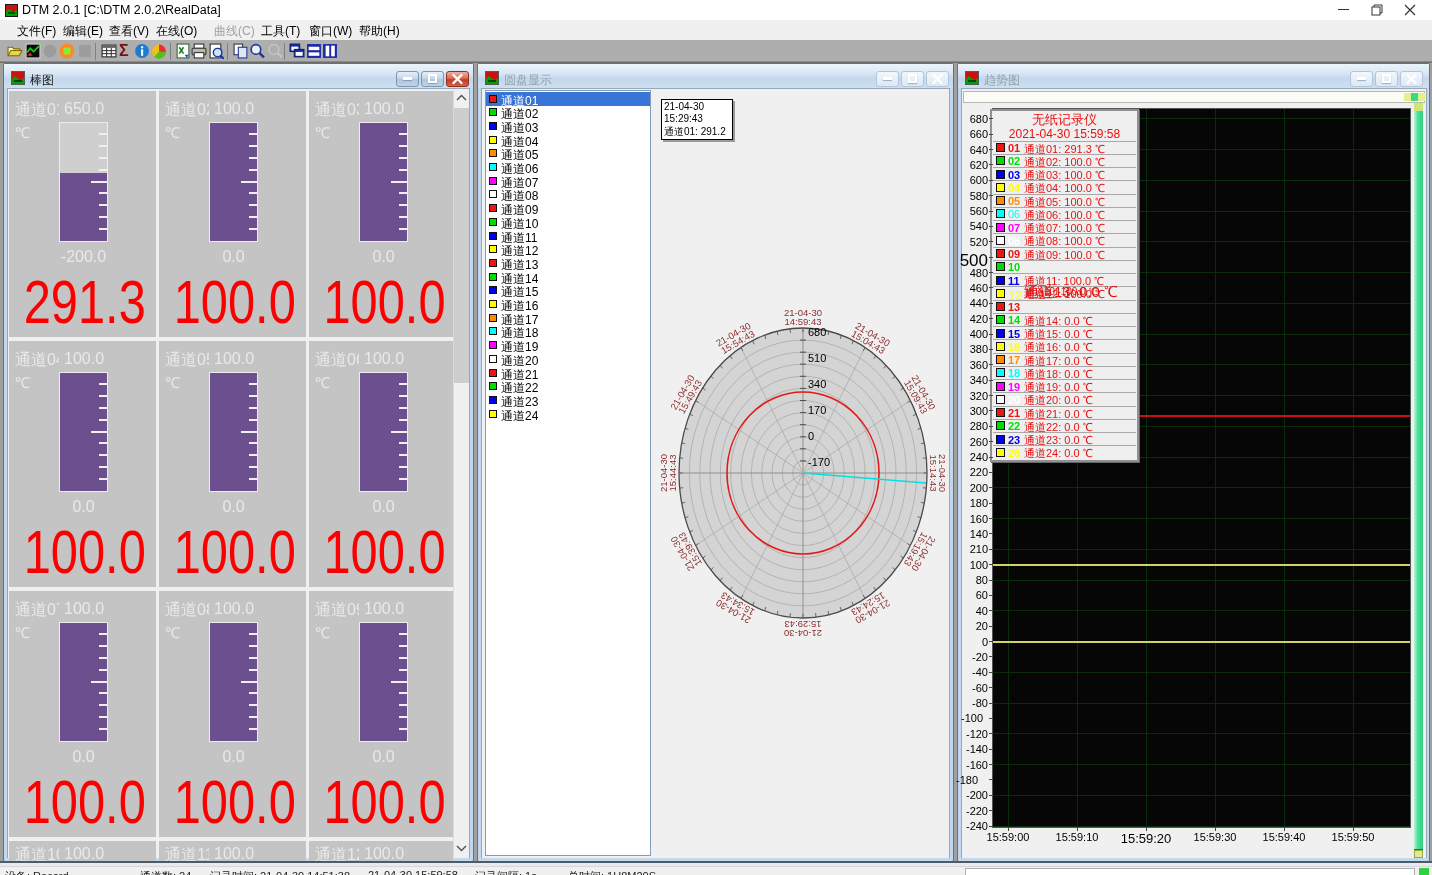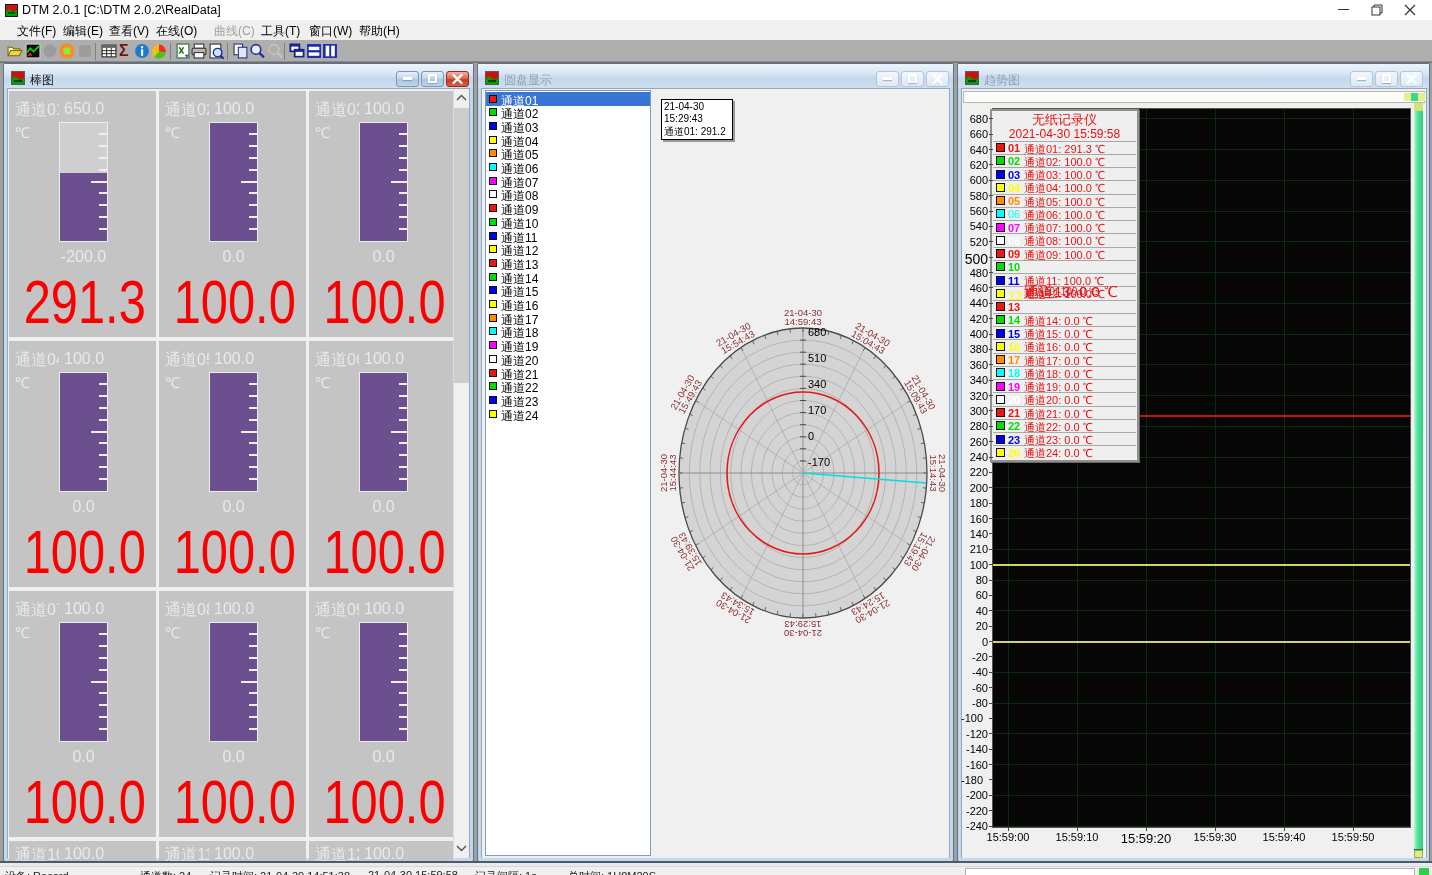--- a/index.html
+++ b/index.html
@@ -547,21 +547,21 @@
 <div style="position:absolute;left:1353px;top:109px;width:1px;height:718px;background:#0b2c0b;"></div>
 <div style="position:absolute;left:956px;top:112.8px;width:32px;height:12px;font-size:11px;color:#000;text-align:right;">680</div>
 <div style="position:absolute;left:956px;top:128.2px;width:32px;height:12px;font-size:11px;color:#000;text-align:right;">660</div>
 <div style="position:absolute;left:956px;top:143.5px;width:32px;height:12px;font-size:11px;color:#000;text-align:right;">640</div>
 <div style="position:absolute;left:956px;top:158.9px;width:32px;height:12px;font-size:11px;color:#000;text-align:right;">620</div>
 <div style="position:absolute;left:956px;top:174.3px;width:32px;height:12px;font-size:11px;color:#000;text-align:right;">600</div>
 <div style="position:absolute;left:956px;top:189.7px;width:32px;height:12px;font-size:11px;color:#000;text-align:right;">580</div>
 <div style="position:absolute;left:956px;top:205.0px;width:32px;height:12px;font-size:11px;color:#000;text-align:right;">560</div>
 <div style="position:absolute;left:956px;top:220.4px;width:32px;height:12px;font-size:11px;color:#000;text-align:right;">540</div>
 <div style="position:absolute;left:956px;top:235.8px;width:32px;height:12px;font-size:11px;color:#000;text-align:right;">520</div>
-<div style="position:absolute;left:956px;top:251.2px;width:32px;height:12px;font-size:14px;color:#000;text-align:right;">500</div>
+<div style="position:absolute;left:956px;top:251.2px;width:32px;height:12px;font-size:17px;color:#000;text-align:right;">500</div>
 <div style="position:absolute;left:956px;top:266.5px;width:32px;height:12px;font-size:11px;color:#000;text-align:right;">480</div>
 <div style="position:absolute;left:956px;top:281.9px;width:32px;height:12px;font-size:11px;color:#000;text-align:right;">460</div>
 <div style="position:absolute;left:956px;top:297.3px;width:32px;height:12px;font-size:11px;color:#000;text-align:right;">440</div>
 <div style="position:absolute;left:956px;top:312.7px;width:32px;height:12px;font-size:11px;color:#000;text-align:right;">420</div>
 <div style="position:absolute;left:956px;top:328.0px;width:32px;height:12px;font-size:11px;color:#000;text-align:right;">400</div>
 <div style="position:absolute;left:956px;top:343.4px;width:32px;height:12px;font-size:11px;color:#000;text-align:right;">380</div>
 <div style="position:absolute;left:956px;top:358.8px;width:32px;height:12px;font-size:11px;color:#000;text-align:right;">360</div>
 <div style="position:absolute;left:956px;top:374.2px;width:32px;height:12px;font-size:11px;color:#000;text-align:right;">340</div>
 <div style="position:absolute;left:956px;top:389.5px;width:32px;height:12px;font-size:11px;color:#000;text-align:right;">320</div>
 <div style="position:absolute;left:956px;top:404.9px;width:32px;height:12px;font-size:11px;color:#000;text-align:right;">300</div>
@@ -581,21 +581,21 @@
 <div style="position:absolute;left:956px;top:620.1px;width:32px;height:12px;font-size:11px;color:#000;text-align:right;">20</div>
 <div style="position:absolute;left:956px;top:635.5px;width:32px;height:12px;font-size:11px;color:#000;text-align:right;">0</div>
 <div style="position:absolute;left:956px;top:650.9px;width:32px;height:12px;font-size:11px;color:#000;text-align:right;">-20</div>
 <div style="position:absolute;left:956px;top:666.3px;width:32px;height:12px;font-size:11px;color:#000;text-align:right;">-40</div>
 <div style="position:absolute;left:956px;top:681.6px;width:32px;height:12px;font-size:11px;color:#000;text-align:right;">-60</div>
 <div style="position:absolute;left:956px;top:697.0px;width:32px;height:12px;font-size:11px;color:#000;text-align:right;">-80</div>
 <div style="position:absolute;left:956px;top:712.4px;width:32px;height:12px;font-size:11px;color:#000;text-align:center;">-100</div>
 <div style="position:absolute;left:956px;top:727.8px;width:32px;height:12px;font-size:11px;color:#000;text-align:right;">-120</div>
 <div style="position:absolute;left:956px;top:743.1px;width:32px;height:12px;font-size:11px;color:#000;text-align:right;">-140</div>
 <div style="position:absolute;left:956px;top:758.5px;width:32px;height:12px;font-size:11px;color:#000;text-align:right;">-160</div>
-<div style="position:absolute;left:956px;top:773.9px;width:32px;height:12px;font-size:11px;color:#000;text-align:center;">-180</div>
+<div style="position:absolute;left:956px;top:773.9px;width:32px;height:12px;font-size:11px;color:#000;text-align:left;">-180</div>
 <div style="position:absolute;left:956px;top:789.3px;width:32px;height:12px;font-size:11px;color:#000;text-align:right;">-200</div>
 <div style="position:absolute;left:956px;top:804.6px;width:32px;height:12px;font-size:11px;color:#000;text-align:right;">-220</div>
 <div style="position:absolute;left:956px;top:820.0px;width:32px;height:12px;font-size:11px;color:#000;text-align:right;">-240</div>
 <div style="position:absolute;left:978px;top:831px;width:60px;font-size:11px;color:#000;text-align:center;">15:59:00</div>
 <div style="position:absolute;left:1047px;top:831px;width:60px;font-size:11px;color:#000;text-align:center;">15:59:10</div>
 <div style="position:absolute;left:1116px;top:831px;width:60px;font-size:13px;color:#000;text-align:center;">15:59:20</div>
 <div style="position:absolute;left:1185px;top:831px;width:60px;font-size:11px;color:#000;text-align:center;">15:59:30</div>
 <div style="position:absolute;left:1254px;top:831px;width:60px;font-size:11px;color:#000;text-align:center;">15:59:40</div>
 <div style="position:absolute;left:1323px;top:831px;width:60px;font-size:11px;color:#000;text-align:center;">15:59:50</div>
 <div style="position:absolute;left:993px;top:414.5px;width:417px;height:2px;background:#cc1111;"></div>

